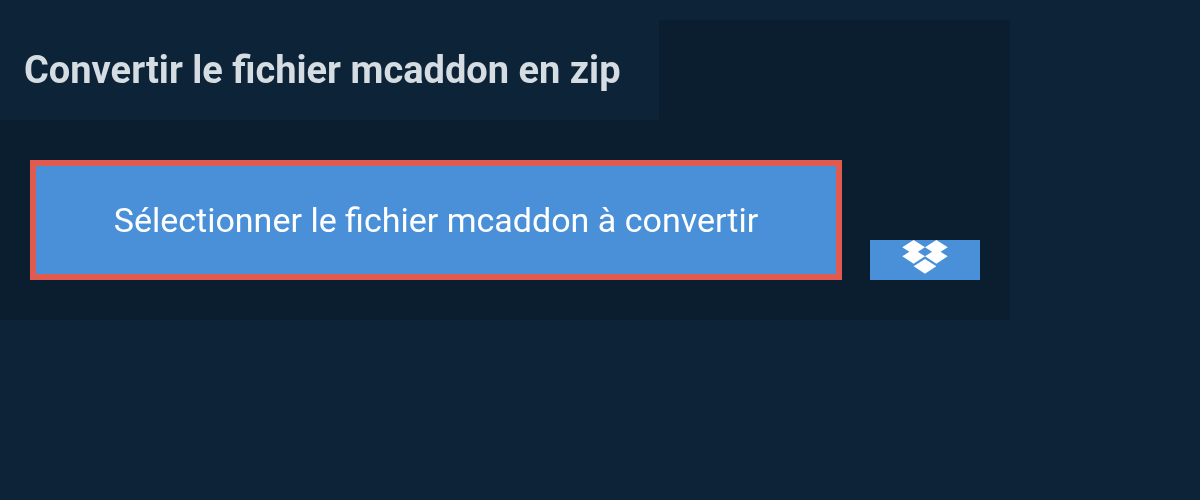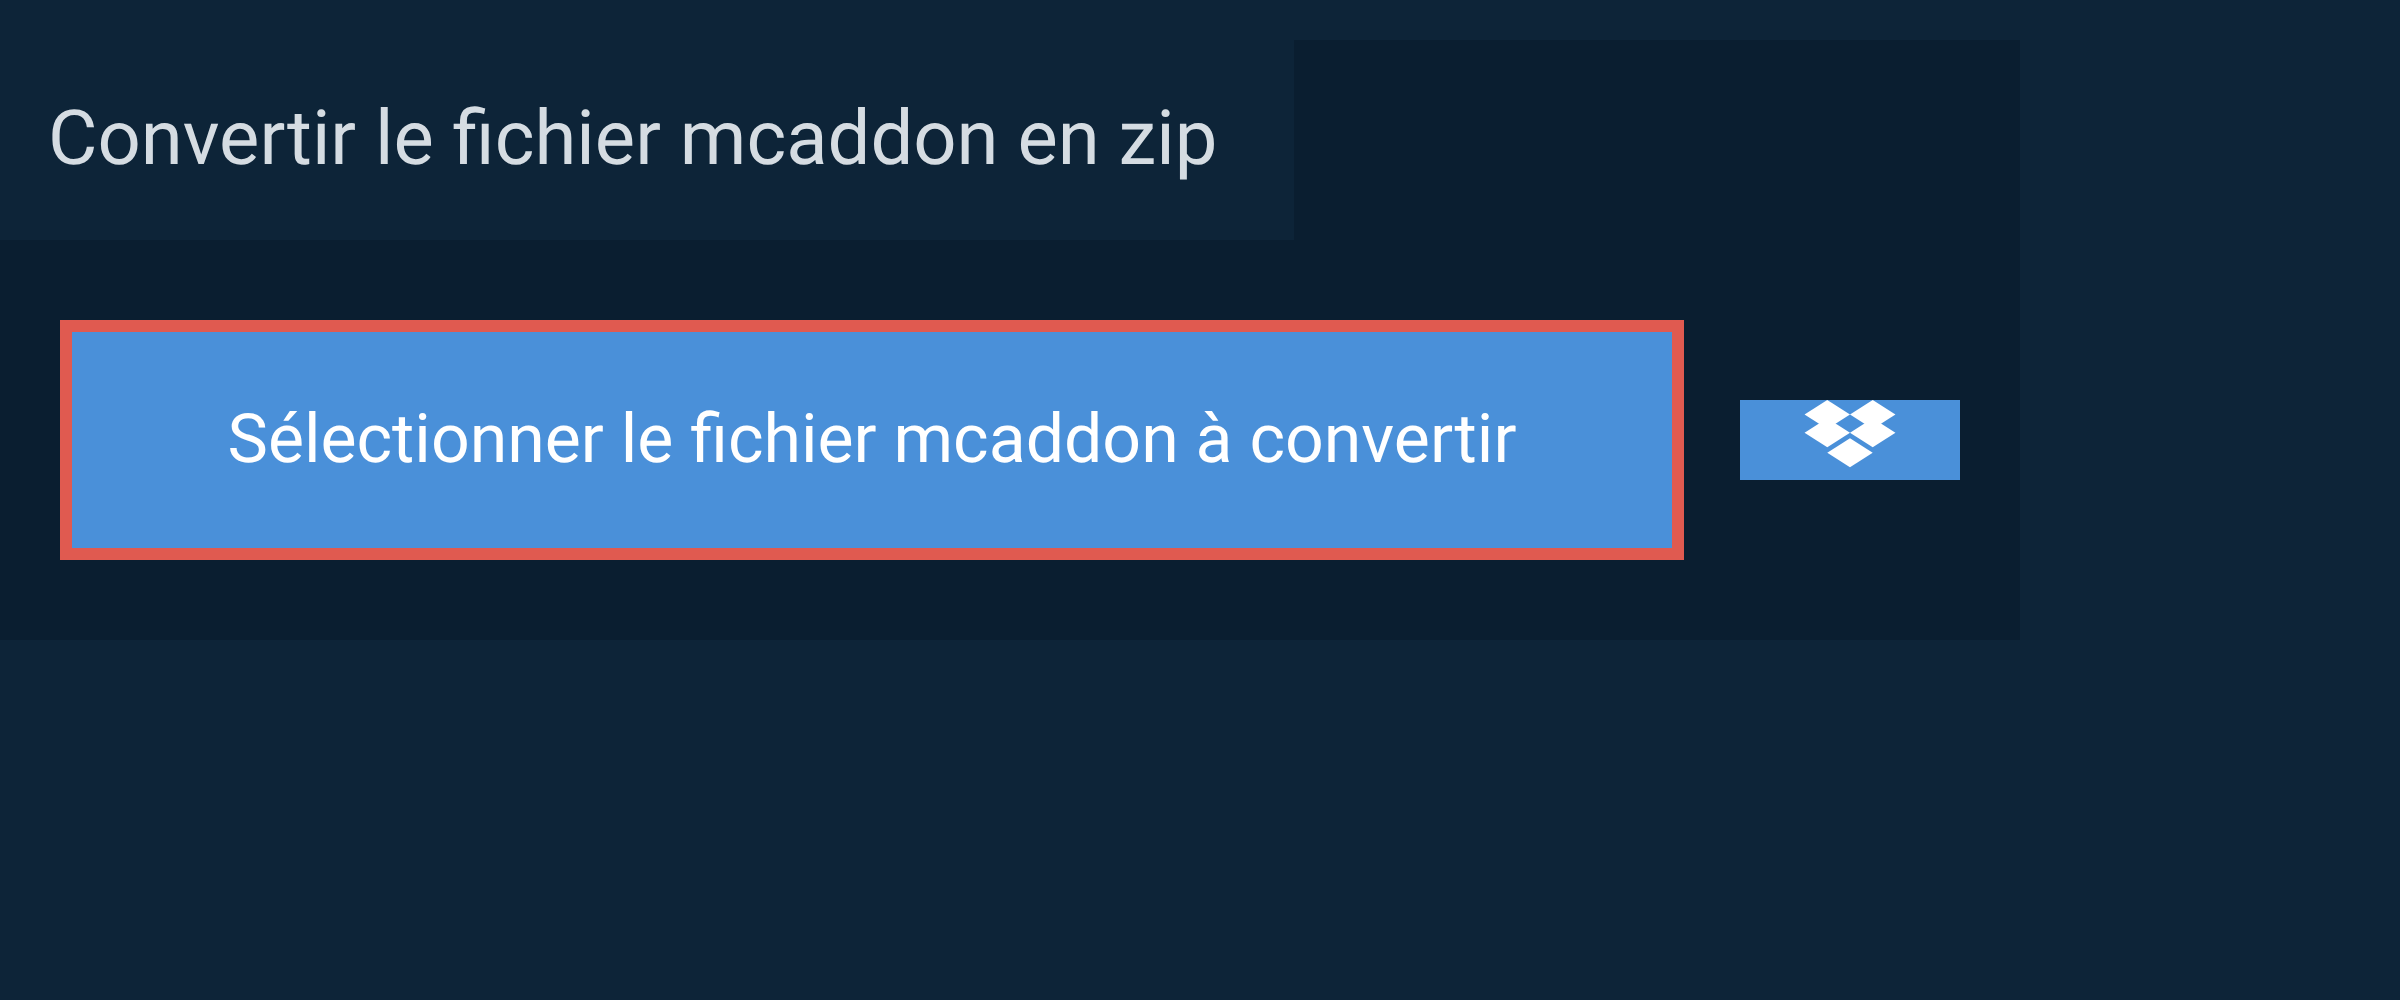--- a/index.html
+++ b/index.html
@@ -26,28 +26,28 @@
     .title-tab {
       background-color: #0d2438;
       display: inline-block;
       padding: 28px 38px 28px 24px;
       margin-bottom: 0;
     }
     
     .title-text {
       color: #d5dce2;
       font-size: 38px;
-      font-weight: 400;
+      font-weight: 700;
     }
     
     .button-row {
       display: flex;
       gap: 28px;
       padding: 40px 30px 0 30px;
-      align-items: center;
+      align-items: flex-end;
     }
     
     .select-button {
       flex: 1;
       background-color: #4a90d9;
       border: 6px solid #e05a50;
       padding: 34px 20px;
       text-align: center;
       cursor: pointer;
       display: flex;

